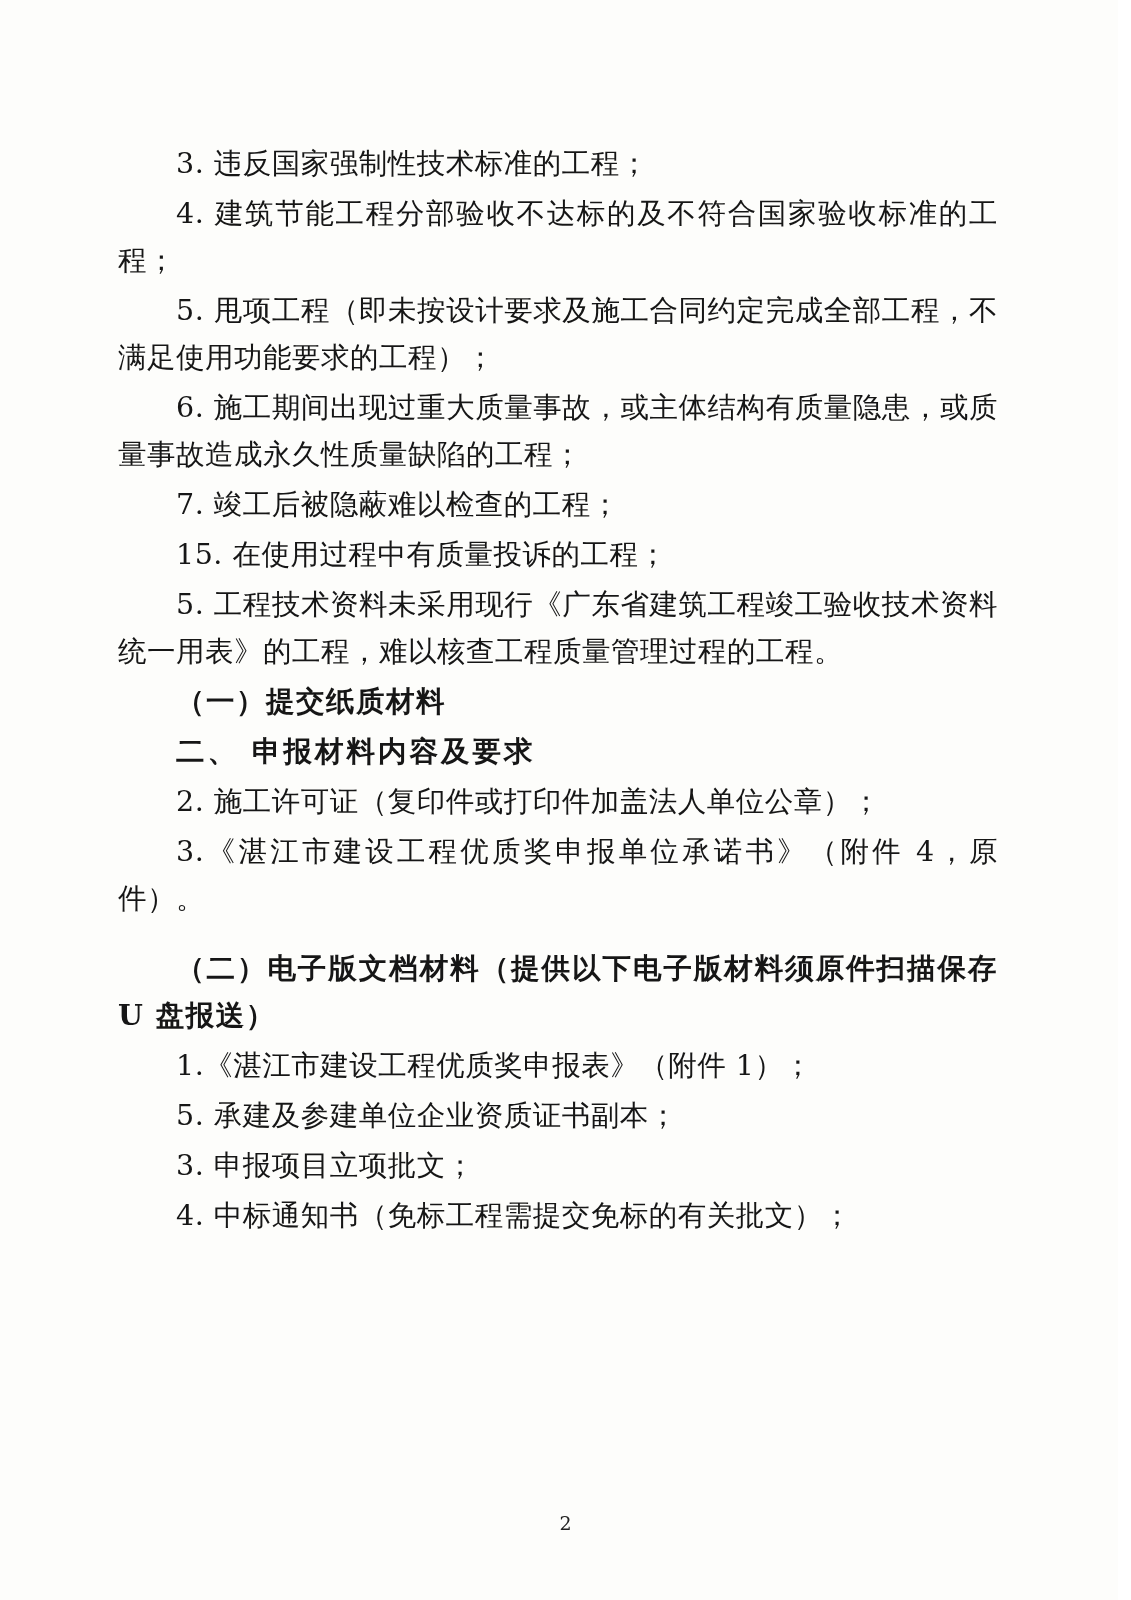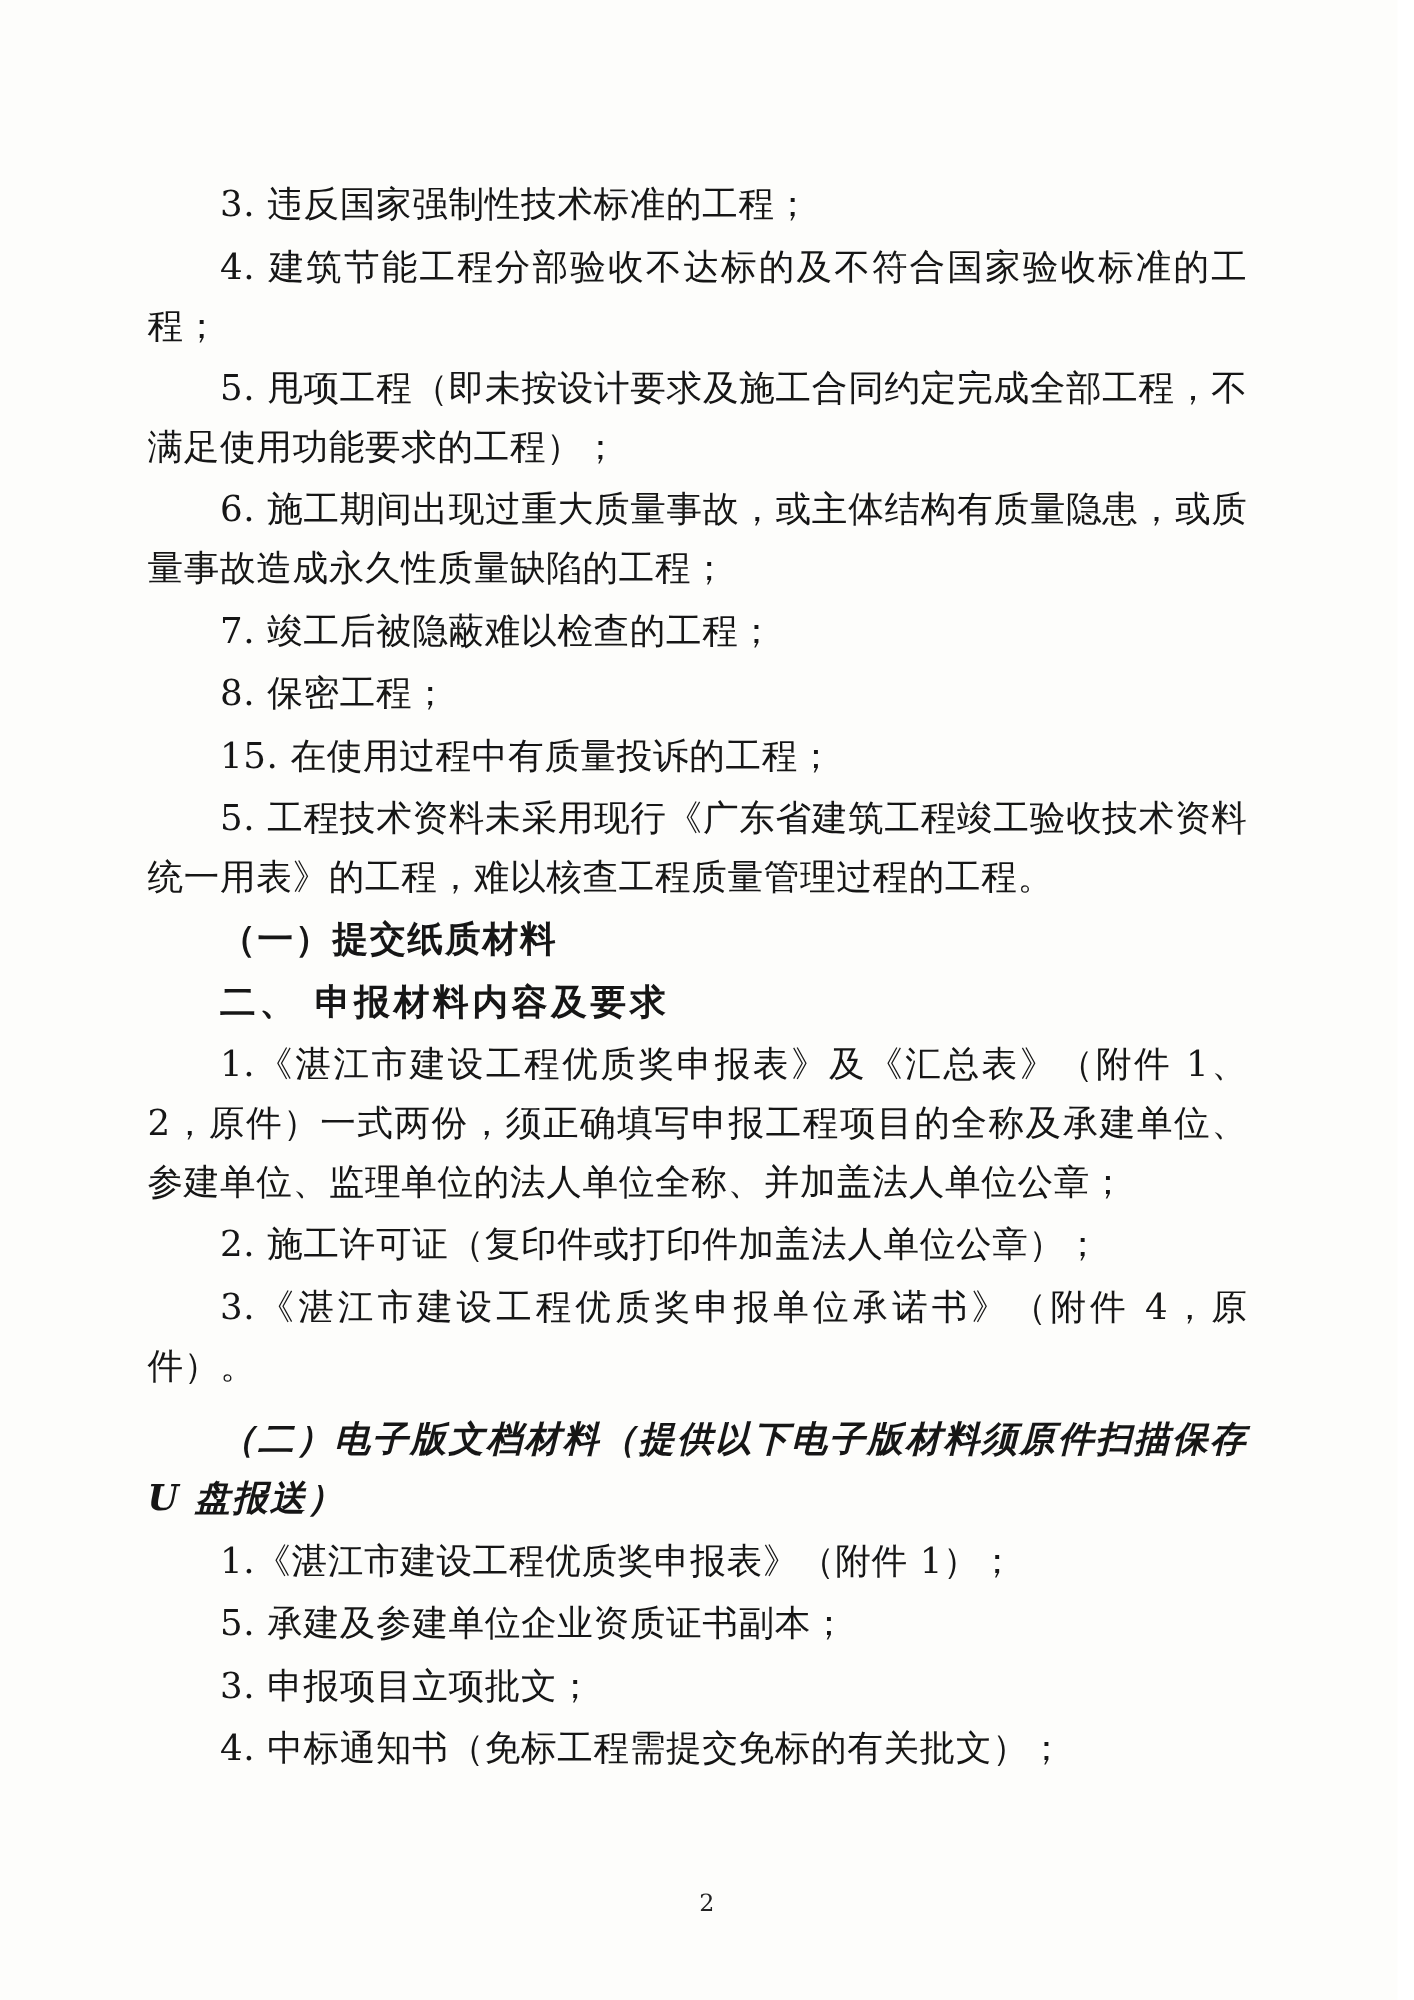--- a/index.html
+++ b/index.html
@@ -44,22 +44,21 @@
   }
   .bold {
     font-weight: bold;
     letter-spacing: 1.5px;
   }
   .heading {
     font-weight: bold;
     letter-spacing: 3px;
   }
   .gap-top {
-    margin-top: 12px;
-    font-style: italic;
+    margin-top: 23px;
   }
   .page-number {
     position: absolute;
     left: 0;
     top: 1512px;
     width: 1131px;
     text-align: center;
     font-size: 19px;
     font-family: "DejaVu Serif", "Liberation Serif", serif;
     color: #222;
@@ -68,26 +67,24 @@
 </head>
 <body>
 
 <div class="page">
   <div class="content">
     <p class="para indent">3. 违反国家强制性技术标准的工程；</p>
     <p class="para indent">4. 建筑节能工程分部验收不达标的及不符合国家验收标准的工程；</p>
     <p class="para indent">5. 甩项工程（即未按设计要求及施工合同约定完成全部工程，不满足使用功能要求的工程）；</p>
     <p class="para indent">6. 施工期间出现过重大质量事故，或主体结构有质量隐患，或质量事故造成永久性质量缺陷的工程；</p>
     <p class="para indent">7. 竣工后被隐蔽难以检查的工程；</p>
-    <p class="para indent">8. 保密工程；</p>
     <p class="para indent">15. 在使用过程中有质量投诉的工程；</p>
     <p class="para indent">5. 工程技术资料未采用现行《广东省建筑工程竣工验收技术资料统一用表》的工程，难以核查工程质量管理过程的工程。</p>
     <p class="para indent bold">（一）提交纸质材料</p>
     <p class="para indent heading">二、 申报材料内容及要求</p>
-    <p class="para indent">1.《湛江市建设工程优质奖申报表》及《汇总表》（附件 1、2，原件）一式两份，须正确填写申报工程项目的全称及承建单位、参建单位、监理单位的法人单位全称、并加盖法人单位公章；</p>
     <p class="para indent">2. 施工许可证（复印件或打印件加盖法人单位公章）；</p>
     <p class="para indent">3.《湛江市建设工程优质奖申报单位承诺书》（附件 4，原件）。</p>
     <p class="para indent bold gap-top">（二）电子版文档材料（提供以下电子版材料须原件扫描保存 U 盘报送）</p>
     <p class="para indent">1.《湛江市建设工程优质奖申报表》（附件 1）；</p>
     <p class="para indent">5. 承建及参建单位企业资质证书副本；</p>
     <p class="para indent">3. 申报项目立项批文；</p>
     <p class="para indent">4. 中标通知书（免标工程需提交免标的有关批文）；</p>
   </div>
   <div class="page-number">2</div>
 </div>

